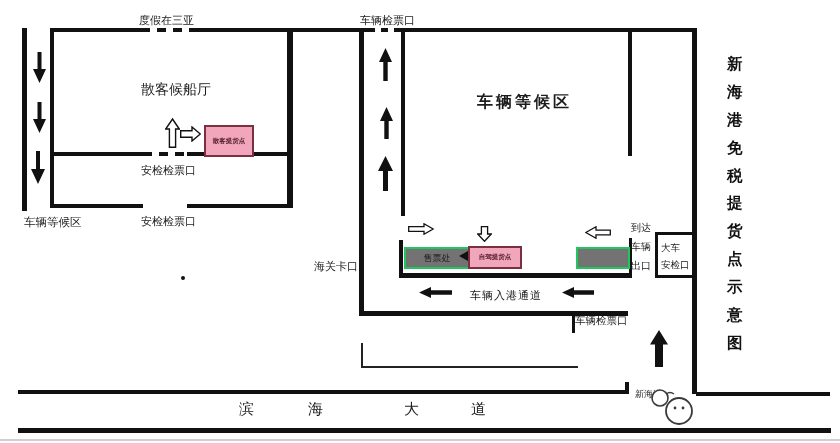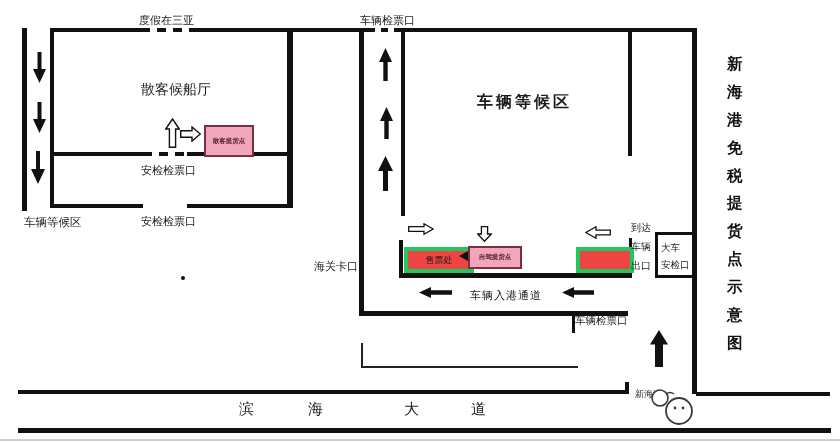--- a/index.html
+++ b/index.html
@@ -6,21 +6,21 @@
   #stage{position:relative;width:840px;height:443px;background:#ffffff;overflow:hidden;
          font-family:"Liberation Sans","DejaVu Sans",sans-serif;color:#1a1a1a;}
   .abs{position:absolute;}
   .wall{position:absolute;background:#111111;}
   .wall-dash{position:absolute;background:repeating-linear-gradient(90deg,#111 0 9px,transparent 9px 16px);}
   .wall-dash-sm{position:absolute;background:repeating-linear-gradient(90deg,#111 0 7px,transparent 7px 13px);}
   .lbl{position:absolute;white-space:nowrap;color:#1c1c1c;}
   .f11{font-size:11px;}
   .pinkbox{position:absolute;background:#F2A6BB;border:2px solid #7A3040;display:flex;align-items:center;justify-content:center;}
   .pinkbox span{font-size:6.5px;font-weight:bold;color:#572231;white-space:nowrap;}
-  .whitebox{position:absolute;background:#ef4444;border:4px solid #22c55e;display:flex;align-items:center;justify-content:center;}
+  .whitebox{position:absolute;background:#737373;border:2px solid #22c55e;display:flex;align-items:center;justify-content:center;}
   .arrow{position:absolute;line-height:0;}
   .vtitle{position:absolute;left:727px;top:56px;display:flex;flex-direction:column;gap:12.4px;
           font-size:15.5px;font-weight:700;color:#111;}
   .vtitle span{display:block;line-height:1;}
   .watermark{position:absolute;left:701px;top:395px;font-size:22px;font-weight:700;letter-spacing:3px;
              color:#ffffff;-webkit-text-stroke:1.2px #1f1f1f;white-space:nowrap;}
   .gate3{position:absolute;left:631px;top:218px;font-size:10px;line-height:19px;color:#1c1c1c;}
   .gate3 span{display:block;}
   .truckbox{position:absolute;left:655px;top:232px;width:40px;height:46px;background:#fff;border:3px solid #111;
             font-size:9.5px;line-height:17px;text-align:left;padding:4px 0 0 3px;box-sizing:border-box;color:#1c1c1c;}

